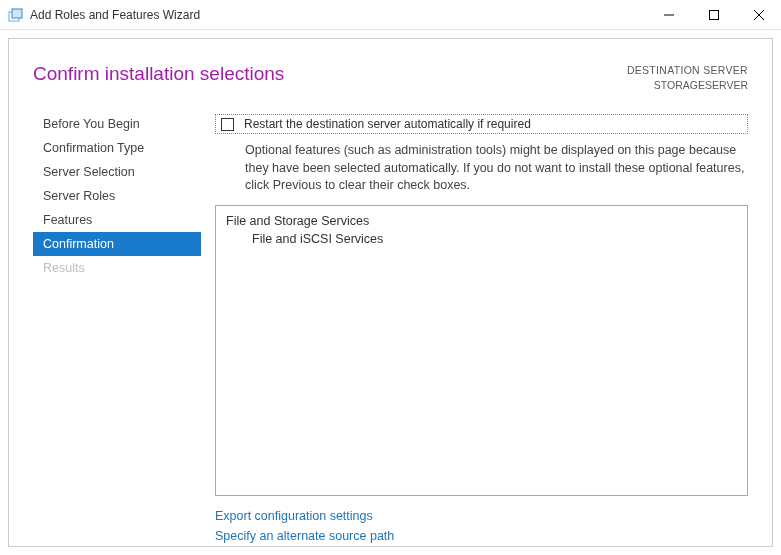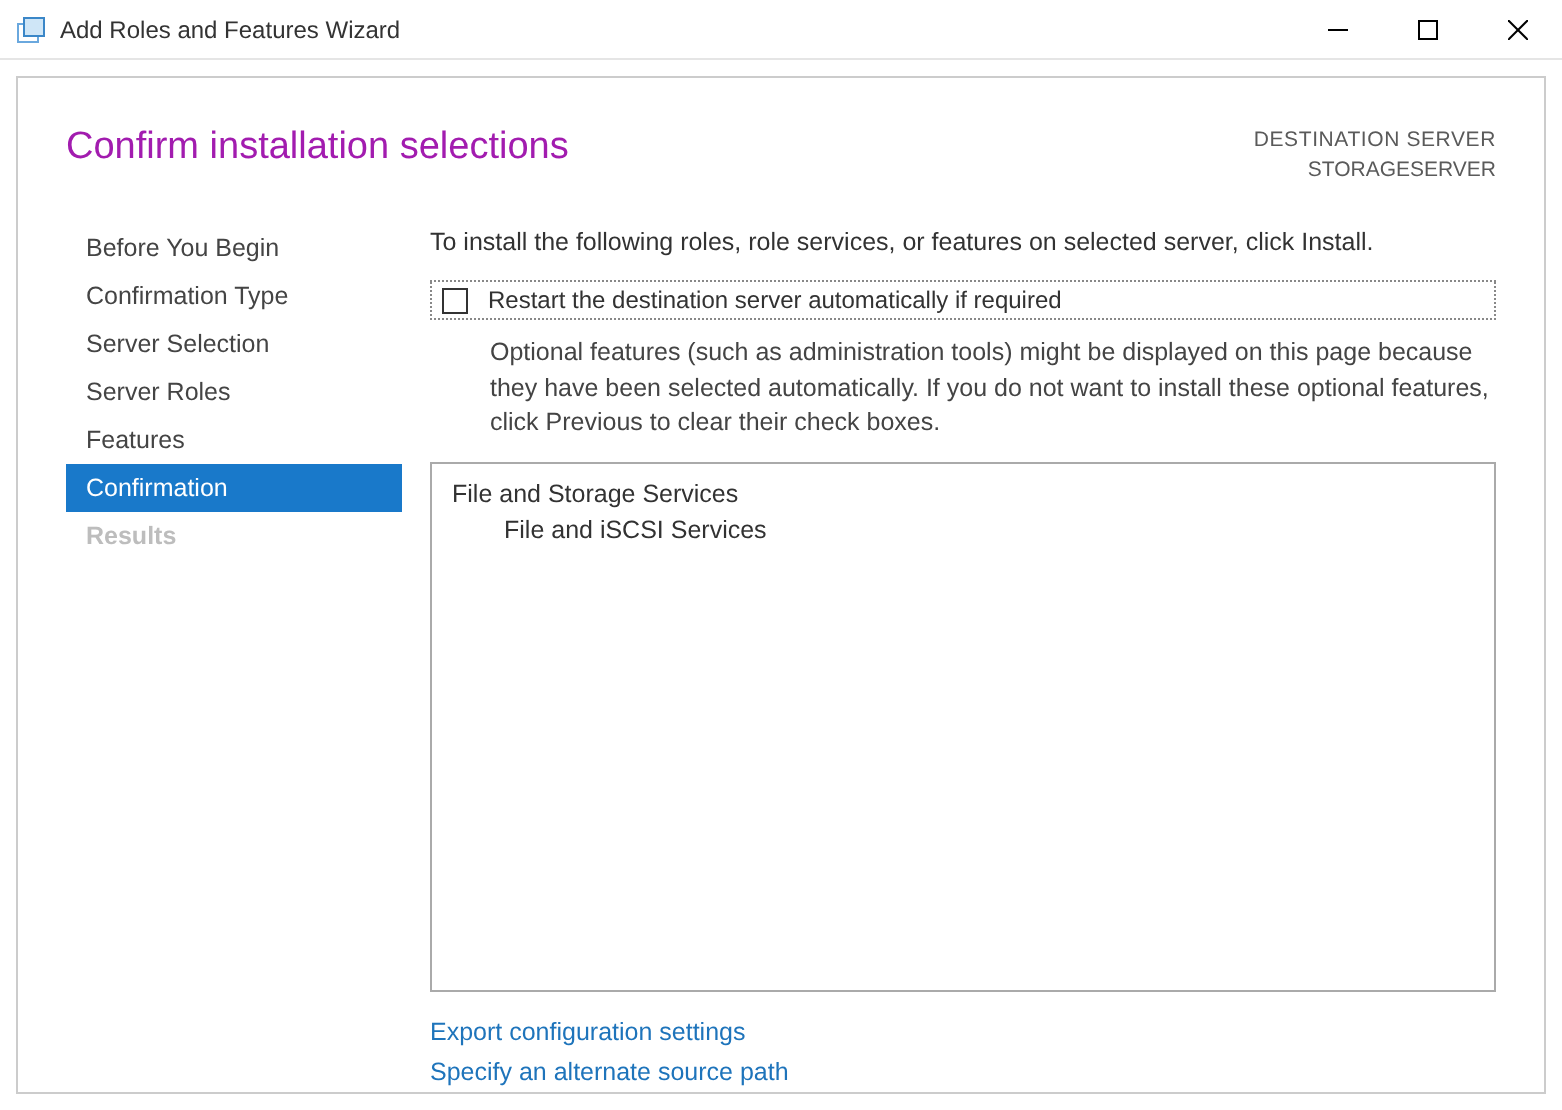--- a/index.html
+++ b/index.html
@@ -78,21 +78,21 @@
 .side-item {
   padding: 5px 10px;
   font-size: 12.5px;
   color: #444;
   cursor: pointer;
 }
 .side-item.active {
   background: #1979ca;
   color: #fff;
 }
-.side-item.disabled { color: #bdbdbd; cursor: default; font-weight: bold; }
+.side-item.disabled { color: #bdbdbd; cursor: default; }
 .main {
   flex: 1;
   padding-top: 12px;
   display: flex;
   flex-direction: column;
   min-height: 0;
 }
 .intro { color: #323232; font-size: 12.5px; margin-bottom: 12px; }
 .chk-row {
   border: 1px dotted #888;
@@ -192,21 +192,20 @@
         <div class="side-item">Before You Begin</div>
         <div class="side-item">Confirmation Type</div>
         <div class="side-item">Server Selection</div>
         <div class="side-item">Server Roles</div>
         <div class="side-item">Features</div>
         <div class="side-item active">Confirmation</div>
         <div class="side-item disabled">Results</div>
       </div>
 
       <div class="main">
-        <div class="intro">To install the following roles, role services, or features on selected server, click Install.</div>
 
         <div class="chk-row">
           <span class="chk"></span>
           <span>Restart the destination server automatically if required</span>
         </div>
 
         <div class="note">Optional features (such as administration tools) might be displayed on this page because they have been selected automatically. If you do not want to install these optional features, click Previous to clear their check boxes.</div>
 
         <div class="list-box">
           <div class="lvl0">File and Storage Services</div>

